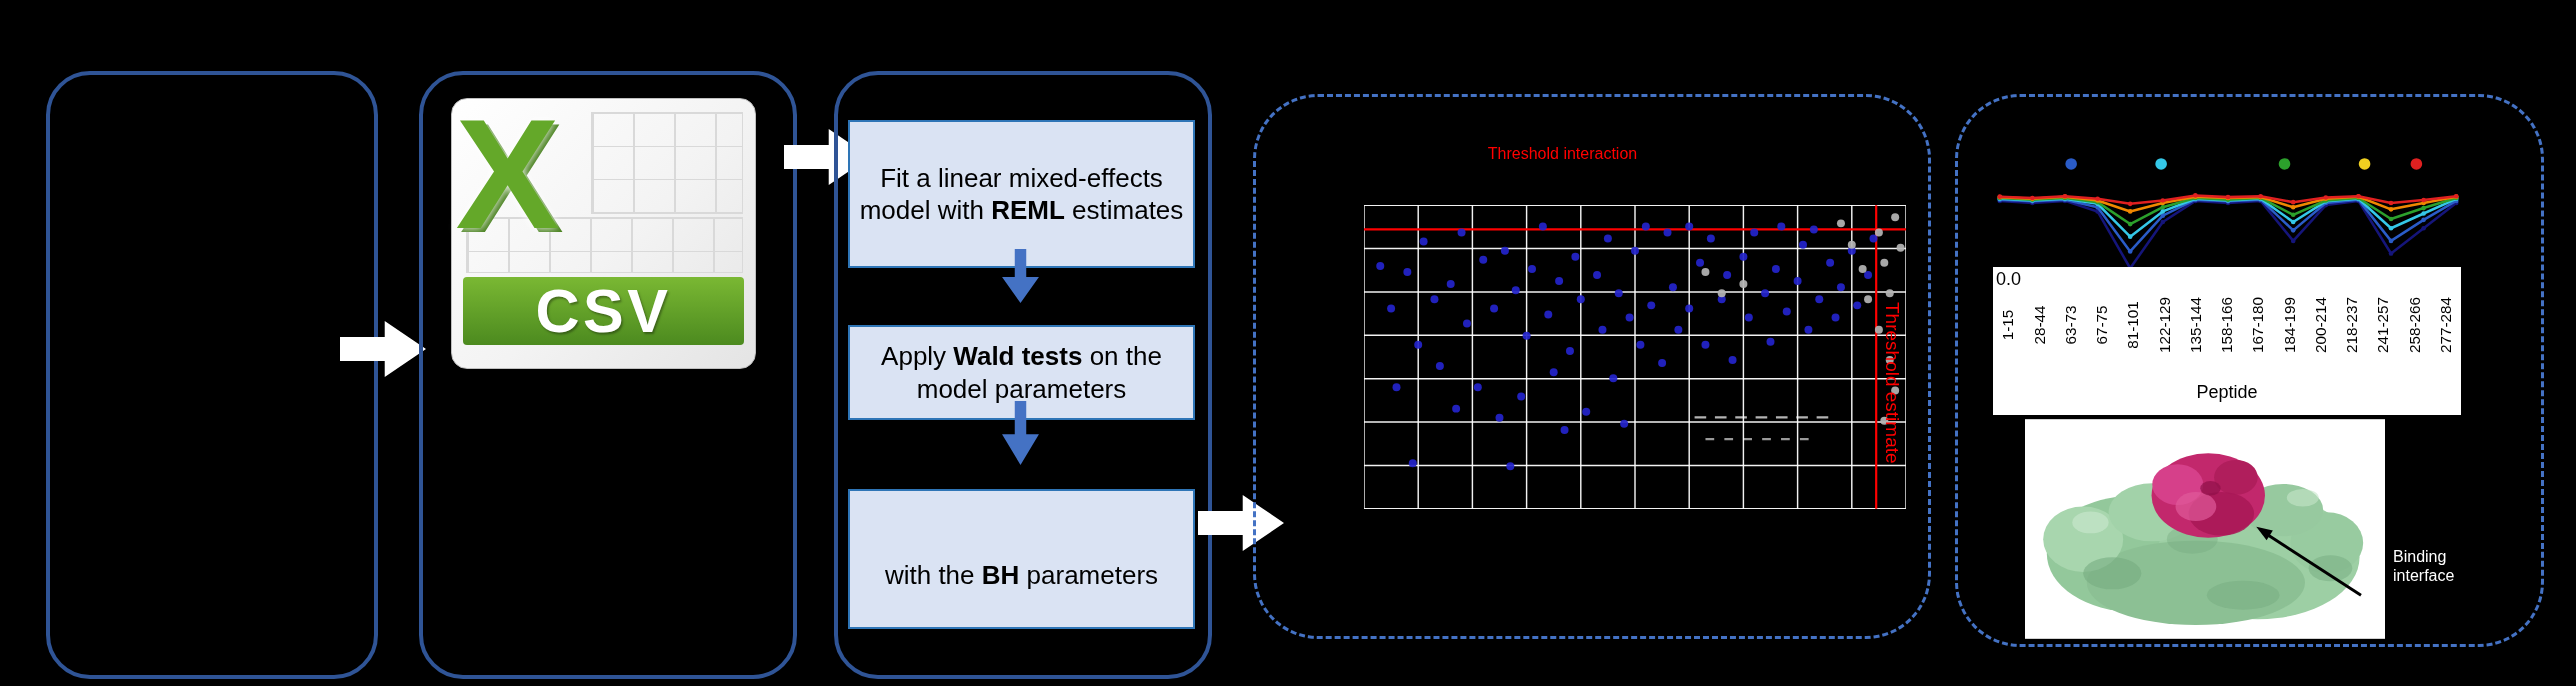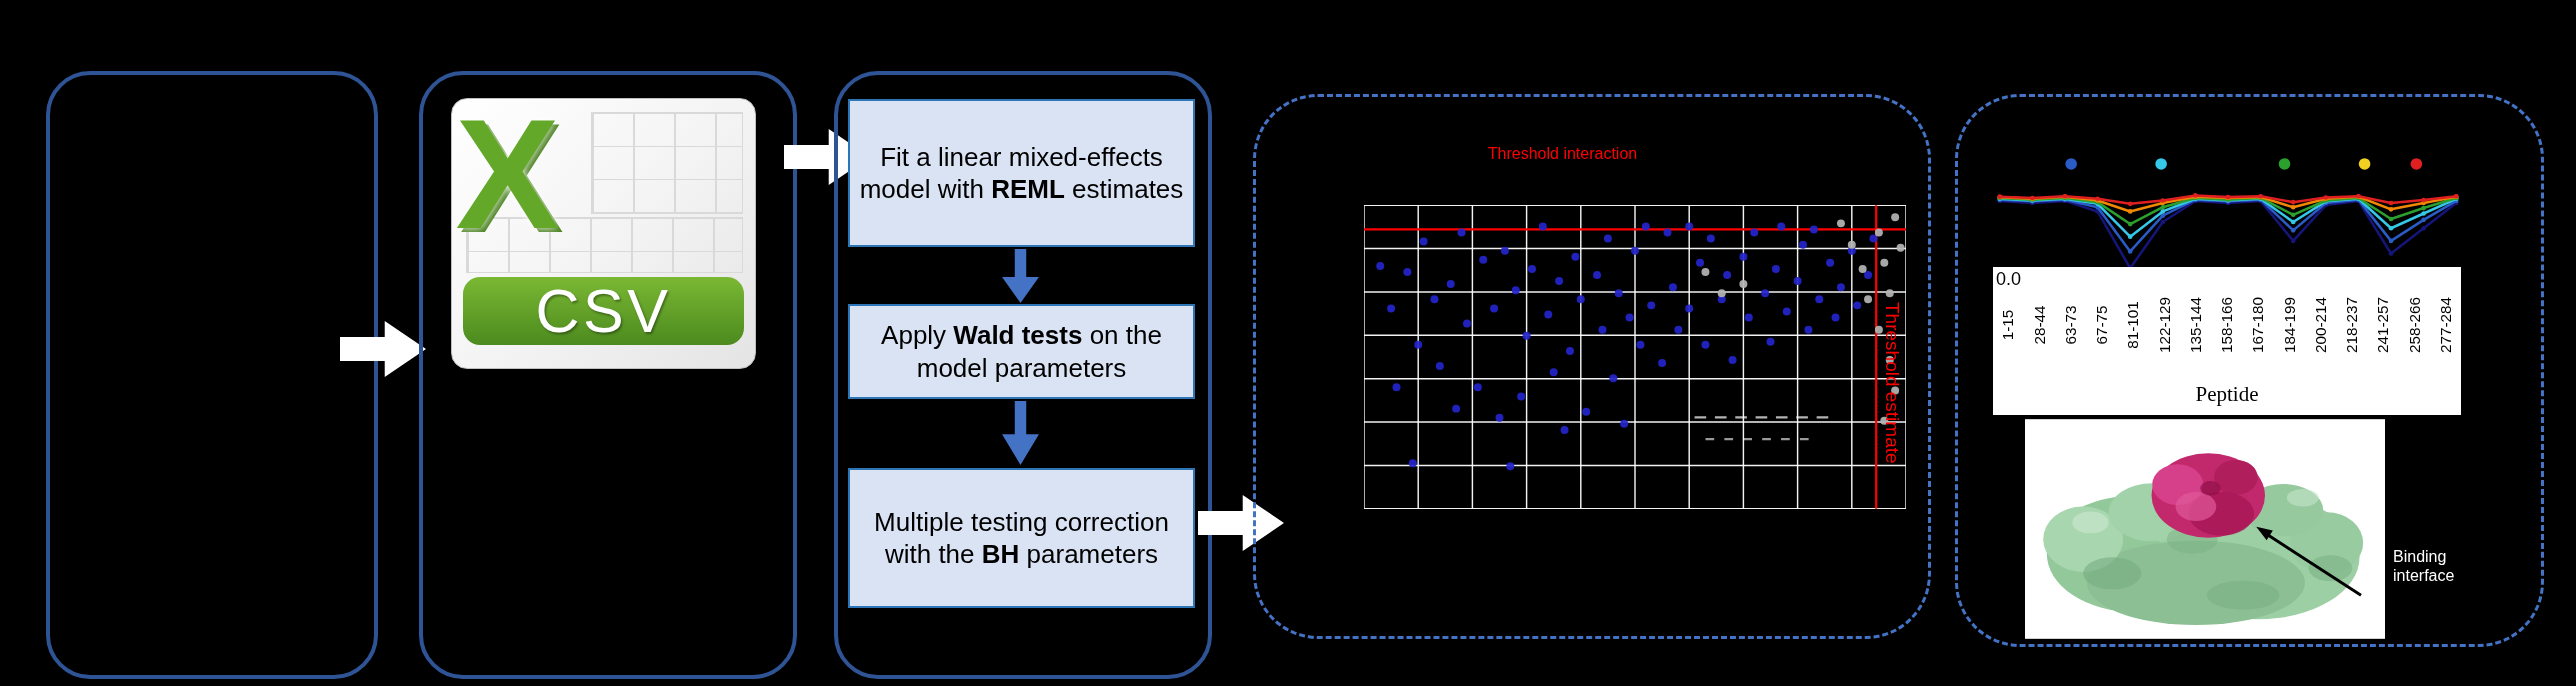--- a/index.html
+++ b/index.html
@@ -5,45 +5,45 @@
   html,body{margin:0;padding:0;background:#000;}
   .stage{position:relative;width:2576px;height:687px;background:#000;overflow:hidden;font-family:"Liberation Sans",sans-serif;}
   .panel{position:absolute;border:4.4px solid #2f5496;border-radius:44px;background:transparent;}
   .panel.dashed{border:3.6px dashed #4472c4;border-radius:65px;}
   .block-arrow{position:absolute;width:86px;height:70px;background:#fff;
     clip-path:polygon(0% 33%,52% 33%,52% 10%,100% 50%,52% 90%,52% 67%,0% 67%);}
   .down-arrow{position:absolute;width:41px;background:#4472c4;
     clip-path:polygon(36% 0%,64% 0%,64% 52%,95% 52%,50% 100%,5% 52%,36% 52%);}
   .procbox{position:absolute;left:848px;width:347px;background:#dae3f3;border:2.2px solid #2e75b6;
     display:flex;align-items:center;justify-content:center;text-align:center;
-    font-size:26px;line-height:1.25;color:#000;padding:4.4px 7.3px;box-sizing:border-box;}
+    font-size:26px;line-height:1.25;color:#000;padding:4.4px 7.3px;box-sizing:border-box;margin-top:21px;}
   .procbox b{font-weight:bold;}
   
   .csv-icon{position:absolute;left:447px;top:94px;width:305px;height:271px;}
   .csv-page{position:absolute;inset:0;background:linear-gradient(135deg,#ffffff 0%,#f3f3f3 55%,#e4e4e4 100%);
     border:1.5px solid #bfbfbf;border-radius:16px;}
   .csv-grid{position:absolute;border:1.5px solid #d9d9d9;
     background-image:linear-gradient(to right,#d9d9d9 1.5px,transparent 1.5px),linear-gradient(to bottom,#d9d9d9 1.5px,transparent 1.5px);
     background-size:41px 33px;}
   .csv-grid.g1{left:46%;top:5%;width:49%;height:37%;}
   .csv-grid.g2{left:5%;top:44%;width:90%;height:20%;}
   .csv-x{position:absolute;left:4.4px;top:-13px;font-size:156px;font-weight:bold;color:#64a829;
     text-shadow:0 0 8.7px #ffffff,4.4px 4.4px 0 #47801c;}
   .csv-banner{position:absolute;left:4%;right:4%;bottom:9%;height:25%;
-    background:linear-gradient(#7ab833,#4c8a1f);border-radius:17px;
+    background:linear-gradient(#7ab833,#4c8a1f);border-radius:4px;
     display:flex;align-items:center;justify-content:center;
-    color:#fff;font-weight:normal;font-size:61px;letter-spacing:3.6px;text-shadow:1.5px 1.5px 2.2px rgba(0,0,0,.35);}
+    color:#fff;font-weight:bold;font-size:61px;letter-spacing:3.6px;text-shadow:1.5px 1.5px 2.2px rgba(0,0,0,.35);}
   
   .thr-top{position:absolute;left:1410px;top:145px;width:305px;text-align:center;color:#ff0000;font-size:16px;}
   .thr-side{position:absolute;left:1881px;top:302px;color:#ff0000;font-size:19px;writing-mode:vertical-rl;}
   
   .pep-band{position:absolute;left:1993px;top:267px;width:468px;height:148px;background:#fff;}
   .pep-label{position:absolute;top:58px;transform:translate(-50%,-50%) rotate(-90deg);
     font-size:15.3px;color:#000;white-space:nowrap;}
-  .pep-title{position:absolute;left:0;right:0;top:115px;text-align:center;font-size:21px;color:#000;font-family:Liberation Serif, serif;}
+  .pep-title{position:absolute;left:0;right:0;top:115px;text-align:center;font-size:18px;color:#000;}
   .ytick{position:absolute;left:2.9px;top:1.5px;font-size:18px;color:#000;}
   .bind-caption{position:absolute;left:2393px;top:547px;width:116px;color:#fff;font-size:16px;line-height:1.2;}
   svg{display:block;}
 </style>
 </head>
 <body>
 
 <div class="stage">
 
   <div class="panel" style="left:46px;top:71px;width:324px;height:600px;"></div>
@@ -68,21 +68,21 @@
     <div><span>Fit a linear mixed-effects model with </span><b>REML</b><span> estimates</span></div>
   </div>
   <div class="down-arrow" style="left:1000px;top:249px;height:54px;"></div>
 
   <div class="procbox" style="top:304px;height:95px;">
     <div><span>Apply </span><b>Wald tests</b><span> on the model parameters</span></div>
   </div>
   <div class="down-arrow" style="left:1000px;top:401px;height:64px;"></div>
 
   <div class="procbox" style="top:468px;height:140px;">
-    <div><span>Multiple testing correction</span><br><span>with the </span><b>BH</b><span> parameters</span></div>
+    <div><br><span>with the </span><b>BH</b><span> parameters</span></div>
   </div>
 
   <div class="block-arrow" style="left:1198px;top:488px;"></div>
 
   <div class="panel dashed" style="left:1253px;top:94px;width:672px;height:539px;"></div>
   <div class="thr-top">Threshold interaction</div>
   <svg id="scatter-svg" style="position:absolute;left:1364px;top:205px;" width="542" height="304" viewBox="0 0 746 418">
       <line x1="0" y1="0" x2="0" y2="418" stroke="#ffffff" stroke-width="2" opacity="0.95"></line>
       <line x1="74.6" y1="0" x2="74.6" y2="418" stroke="#ffffff" stroke-width="2" opacity="0.95"></line>
       <line x1="149.2" y1="0" x2="149.2" y2="418" stroke="#ffffff" stroke-width="2" opacity="0.95"></line>

